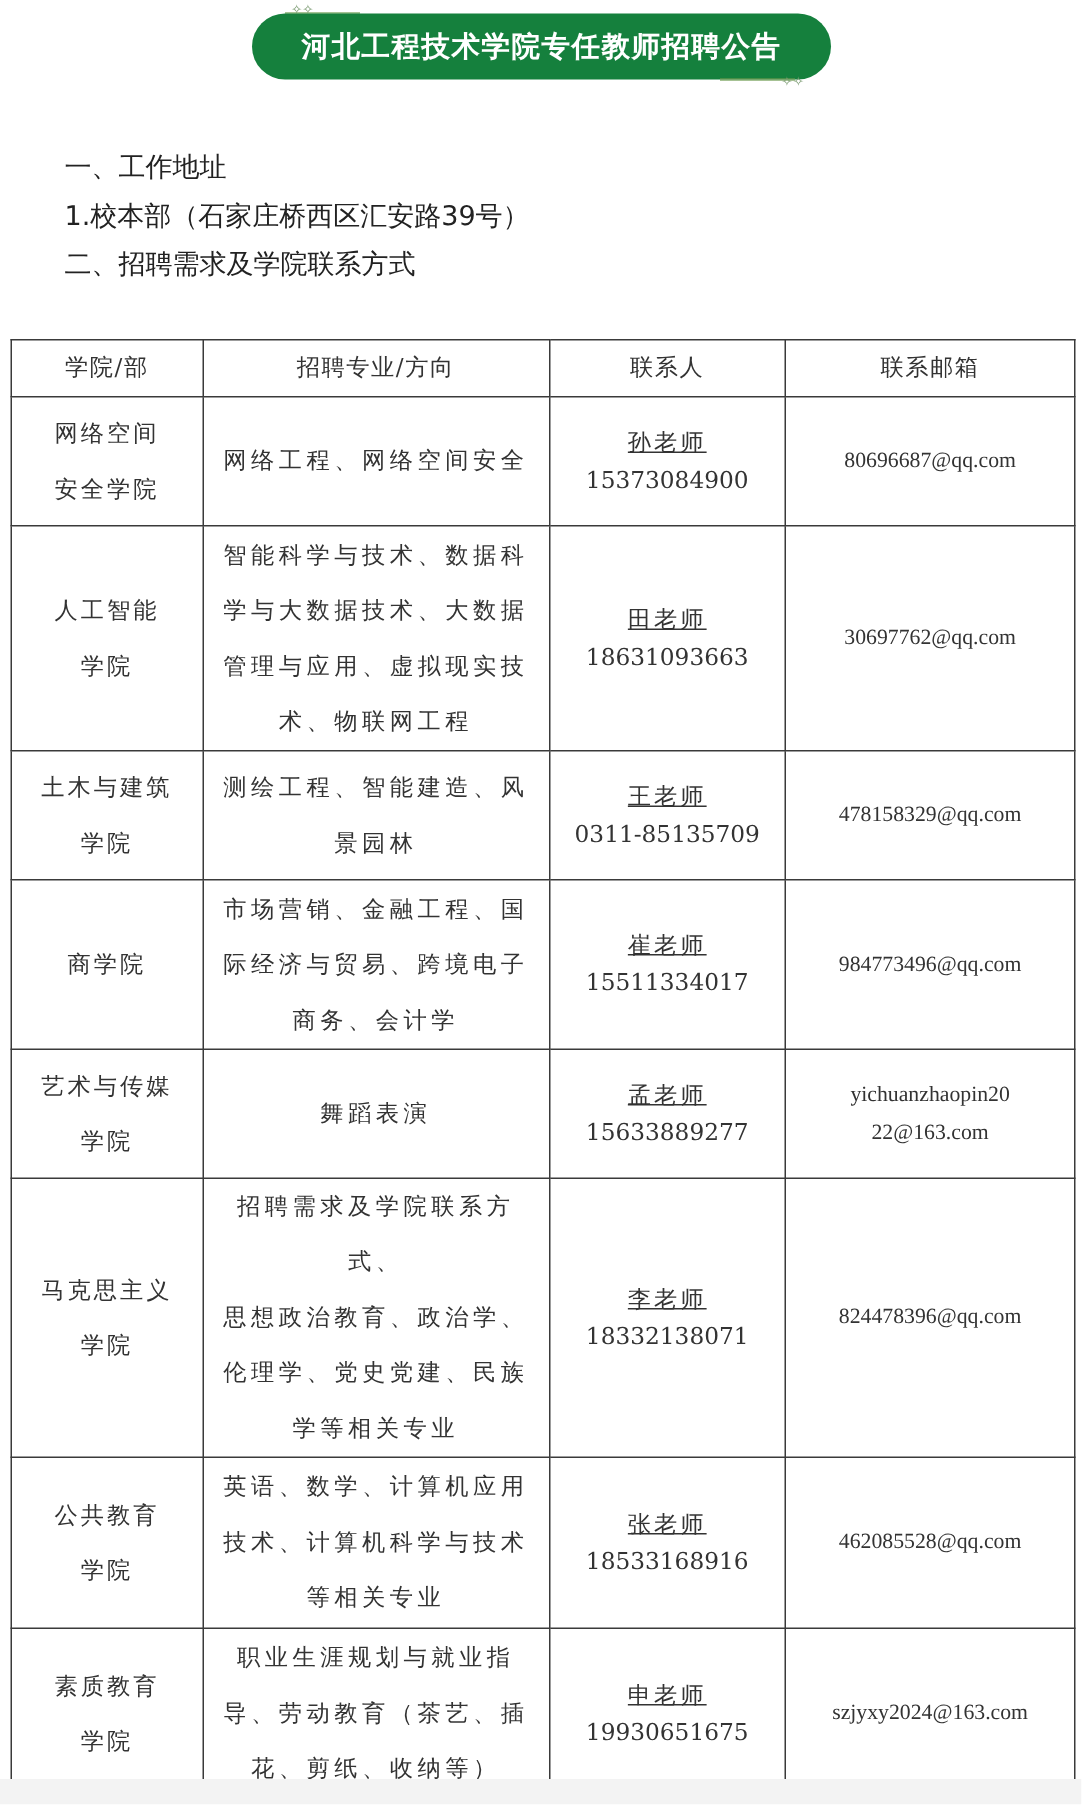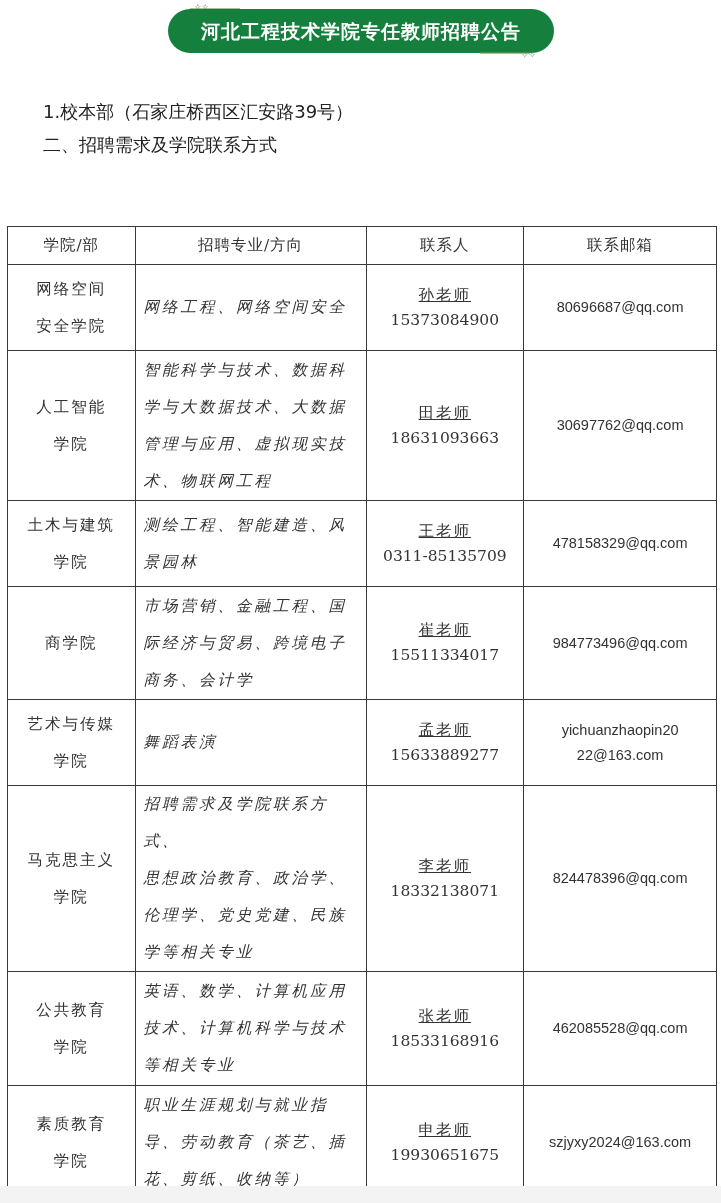--- a/index.html
+++ b/index.html
@@ -100,37 +100,36 @@
     .col-major { width: 230px; }
     .col-contact { width: 157px; }
     .col-email { width: 192px; }
     td.college {
       text-align: center;
       line-height: 37px;
       letter-spacing: 2px;
       padding: 0 4px;
     }
     td.major {
-      text-align: left;
+      text-align: center;
       line-height: 37px;
       padding: 0 8px !important;
       letter-spacing: 3px;
-      font-style: italic;
     }
     td.contact {
       text-align: center;
       line-height: 25px;
     }
     td.contact .name {
       letter-spacing: 2px;
       text-decoration: underline;
     }
     td.email {
       text-align: center;
-      font-family: Liberation Sans, sans-serif;
+      font-family: Liberation Serif, serif;
       font-size: 14.5px;
       line-height: 25px;
       word-break: break-all;
       padding: 0 6px !important;
     }
     .bottom-band {
       position: absolute;
       left: 0;
       top: 1186px;
       width: 721px;
@@ -143,20 +142,21 @@
 
 <div class="banner-wrap">
   <div class="banner-line-top"></div>
   <span class="sparkle" style="left:26px;top:-6px;">✧✧</span>
   <div class="banner">河北工程技术学院专任教师招聘公告</div>
   <div class="banner-line-bot"></div>
   <span class="sparkle" style="right:18px;bottom:-7px;">✧✧</span>
 </div>
 
 <div class="sections">
+  <div class="sec-line">一、工作地址</div>
   <div class="sec-line">1.校本部（石家庄桥西区汇安路39号）</div>
   <div class="sec-line">二、招聘需求及学院联系方式</div>
 </div>
 
 <table class="recruit">
   <colgroup>
     <col class="col-college">
     <col class="col-major">
     <col class="col-contact">
     <col class="col-email">

